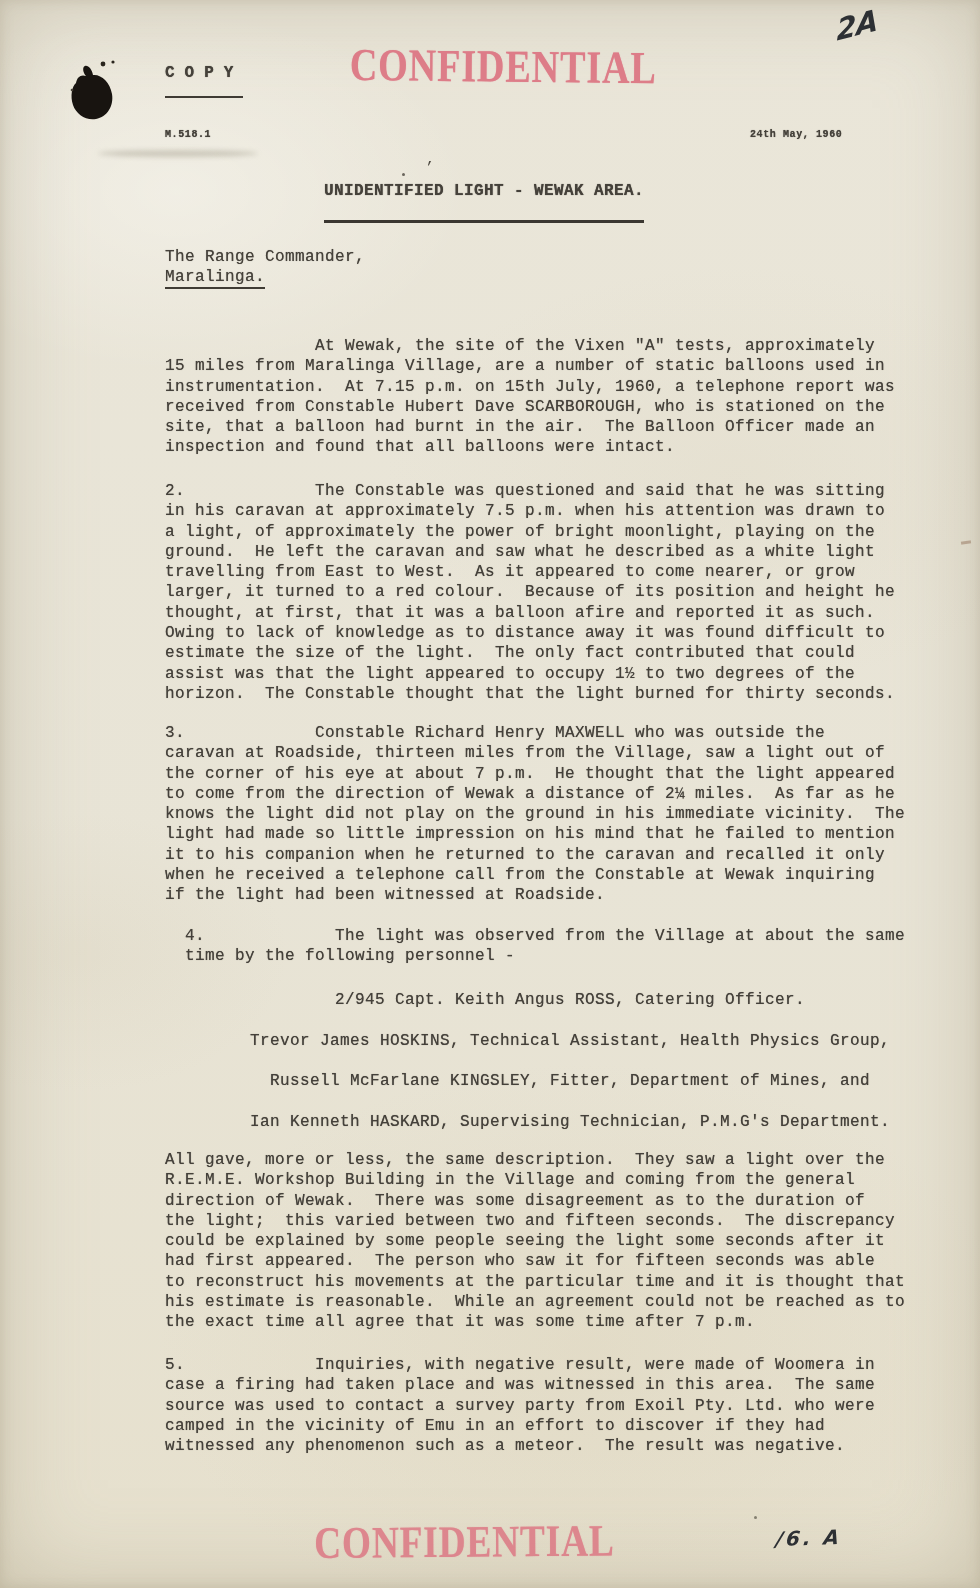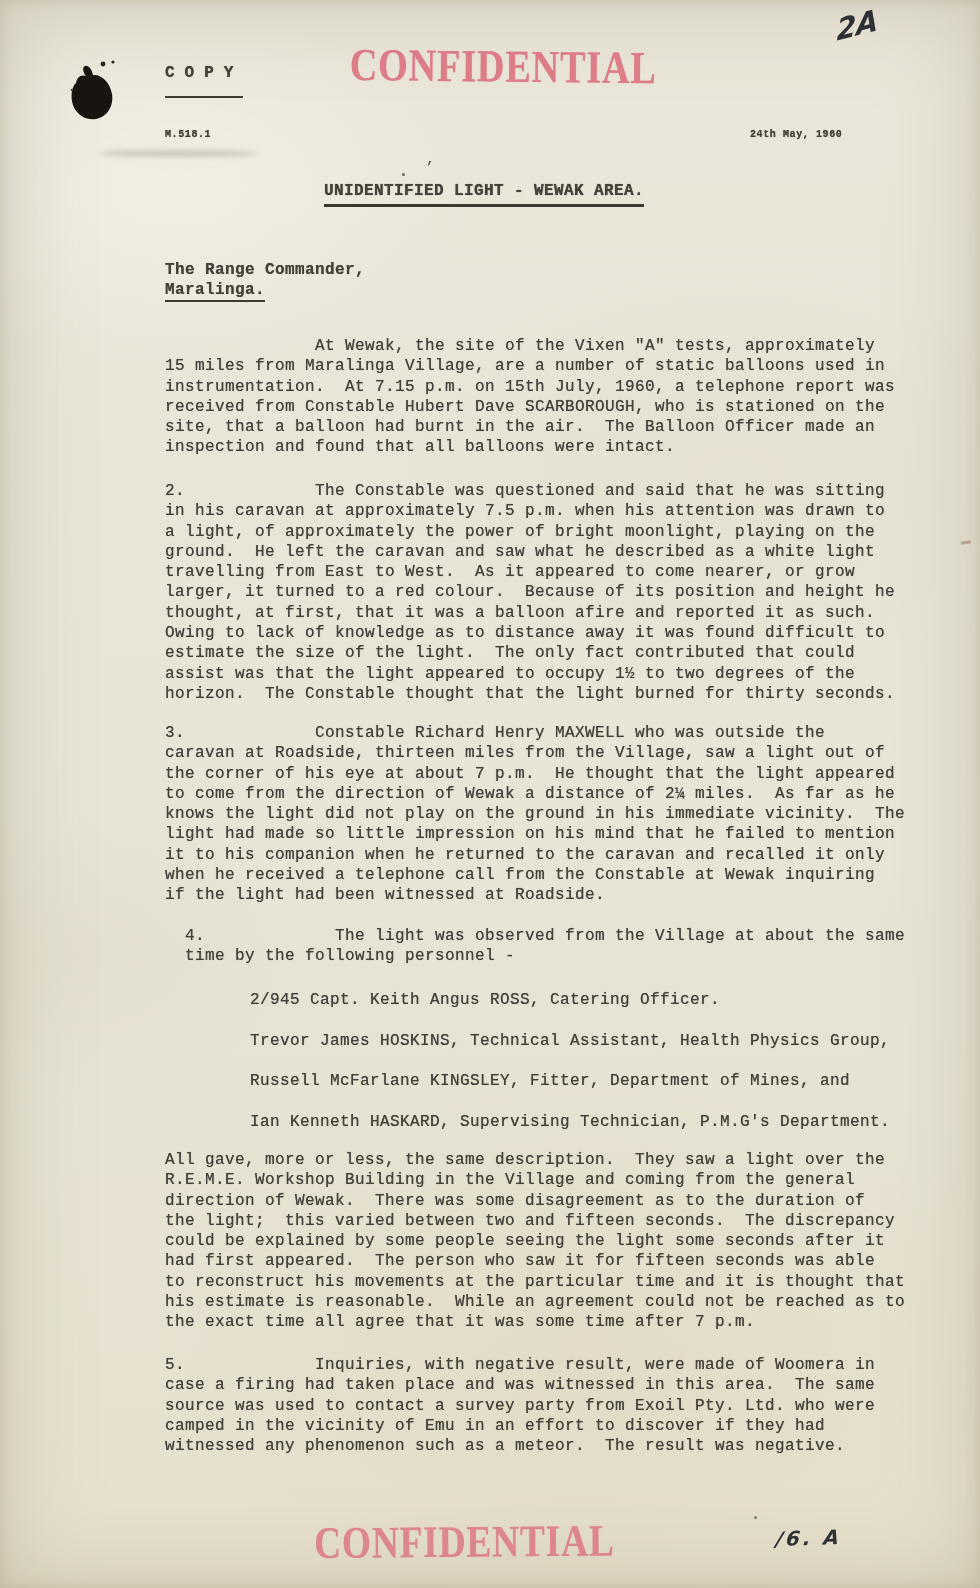--- a/index.html
+++ b/index.html
@@ -19,30 +19,30 @@
   .abs{position:absolute;}
   .type{
     font-size:16px;
     letter-spacing:0.4px;
     line-height:20.3px;
     white-space:pre;
     color:#44403a;
     text-shadow:0 0 0.7px rgba(62,58,50,.75);
   }
   .para div{white-space:pre;}
-  .witness div{white-space:pre;margin-bottom:20.3px;}
+  .witness div{white-space:pre;margin-bottom:20.3px;text-align:center;}
   .copy{
     font-size:16px;font-weight:bold;letter-spacing:10px;
     border-bottom:2.5px solid #3f3b34;padding-bottom:14px;
     text-shadow:0 0 0.8px rgba(50,46,40,.9);
   }
   .ref,.date{font-size:10px;font-weight:bold;letter-spacing:0.6px;text-shadow:0 0 0.8px rgba(50,46,40,.8);}
   .title{
     font-size:16px;font-weight:bold;letter-spacing:0.4px;white-space:pre;
-    border-bottom:3px solid #3b3731;padding-bottom:4px;
+    border-bottom:3px solid #3b3731;padding-bottom:20px;
     text-shadow:0 0 0.9px rgba(50,46,40,.9);
   }
   .addr{font-size:16px;letter-spacing:0.4px;line-height:19.5px;text-shadow:0 0 0.7px rgba(62,58,50,.75);}
   .addr .u{border-bottom:2px solid #3f3b34;padding-bottom:0;display:inline-block;}
   .stamp{
     font-family:"Liberation Serif","DejaVu Serif",serif;
     font-weight:bold;
     color:#dc6f7e;
     transform-origin:left top;
     white-space:nowrap;
@@ -86,21 +86,21 @@
   <div class="abs ref" style="left:165px;top:129px;">M.518.1</div>
   <div class="abs date" style="left:750px;top:129px;">24th May, 1960</div>
 
   <div class="abs smudge" style="left:98px;top:150px;"></div>
 
   <div class="abs speck" style="left:402px;top:173px;width:3px;height:3px;opacity:.65;"></div>
   <div class="abs title-mark" style="left:425px;top:160px;">’</div>
 
   <div class="abs title" style="left:324px;top:182px;">UNIDENTIFIED LIGHT - WEWAK AREA.</div>
 
-  <div class="abs addr" style="left:165px;top:261px;font-weight:bold;">
+  <div class="abs addr" style="left:165px;top:248px;">
     <div>The Range Commander,</div>
     <div><span class="u">Maralinga.</span></div>
   </div>
 
   <div class="abs type para" style="left:165px;top:336px;"><div>               At Wewak, the site of the Vixen "A" tests, approximately</div><div>15 miles from Maralinga Village, are a number of static balloons used in</div><div>instrumentation.  At 7.15 p.m. on 15th July, 1960, a telephone report was</div><div>received from Constable Hubert Dave SCARBOROUGH, who is stationed on the</div><div>site, that a balloon had burnt in the air.  The Balloon Officer made an</div><div>inspection and found that all balloons were intact.</div></div>
 
   <div class="abs type para" style="left:165px;top:481px;"><div>2.             The Constable was questioned and said that he was sitting</div><div>in his caravan at approximately 7.5 p.m. when his attention was drawn to</div><div>a light, of approximately the power of bright moonlight, playing on the</div><div>ground.  He left the caravan and saw what he described as a white light</div><div>travelling from East to West.  As it appeared to come nearer, or grow</div><div>larger, it turned to a red colour.  Because of its position and height he</div><div>thought, at first, that it was a balloon afire and reported it as such.</div><div>Owing to lack of knowledge as to distance away it was found difficult to</div><div>estimate the size of the light.  The only fact contributed that could</div><div>assist was that the light appeared to occupy 1½ to two degrees of the</div><div>horizon.  The Constable thought that the light burned for thirty seconds.</div></div>
 
   <div class="abs type para" style="left:165px;top:723px;"><div>3.             Constable Richard Henry MAXWELL who was outside the</div><div>caravan at Roadside, thirteen miles from the Village, saw a light out of</div><div>the corner of his eye at about 7 p.m.  He thought that the light appeared</div><div>to come from the direction of Wewak a distance of 2¼ miles.  As far as he</div><div>knows the light did not play on the ground in his immediate vicinity.  The</div><div>light had made so little impression on his mind that he failed to mention</div><div>it to his companion when he returned to the caravan and recalled it only</div><div>when he received a telephone call from the Constable at Wewak inquiring</div><div>if the light had been witnessed at Roadside.</div></div>
 

